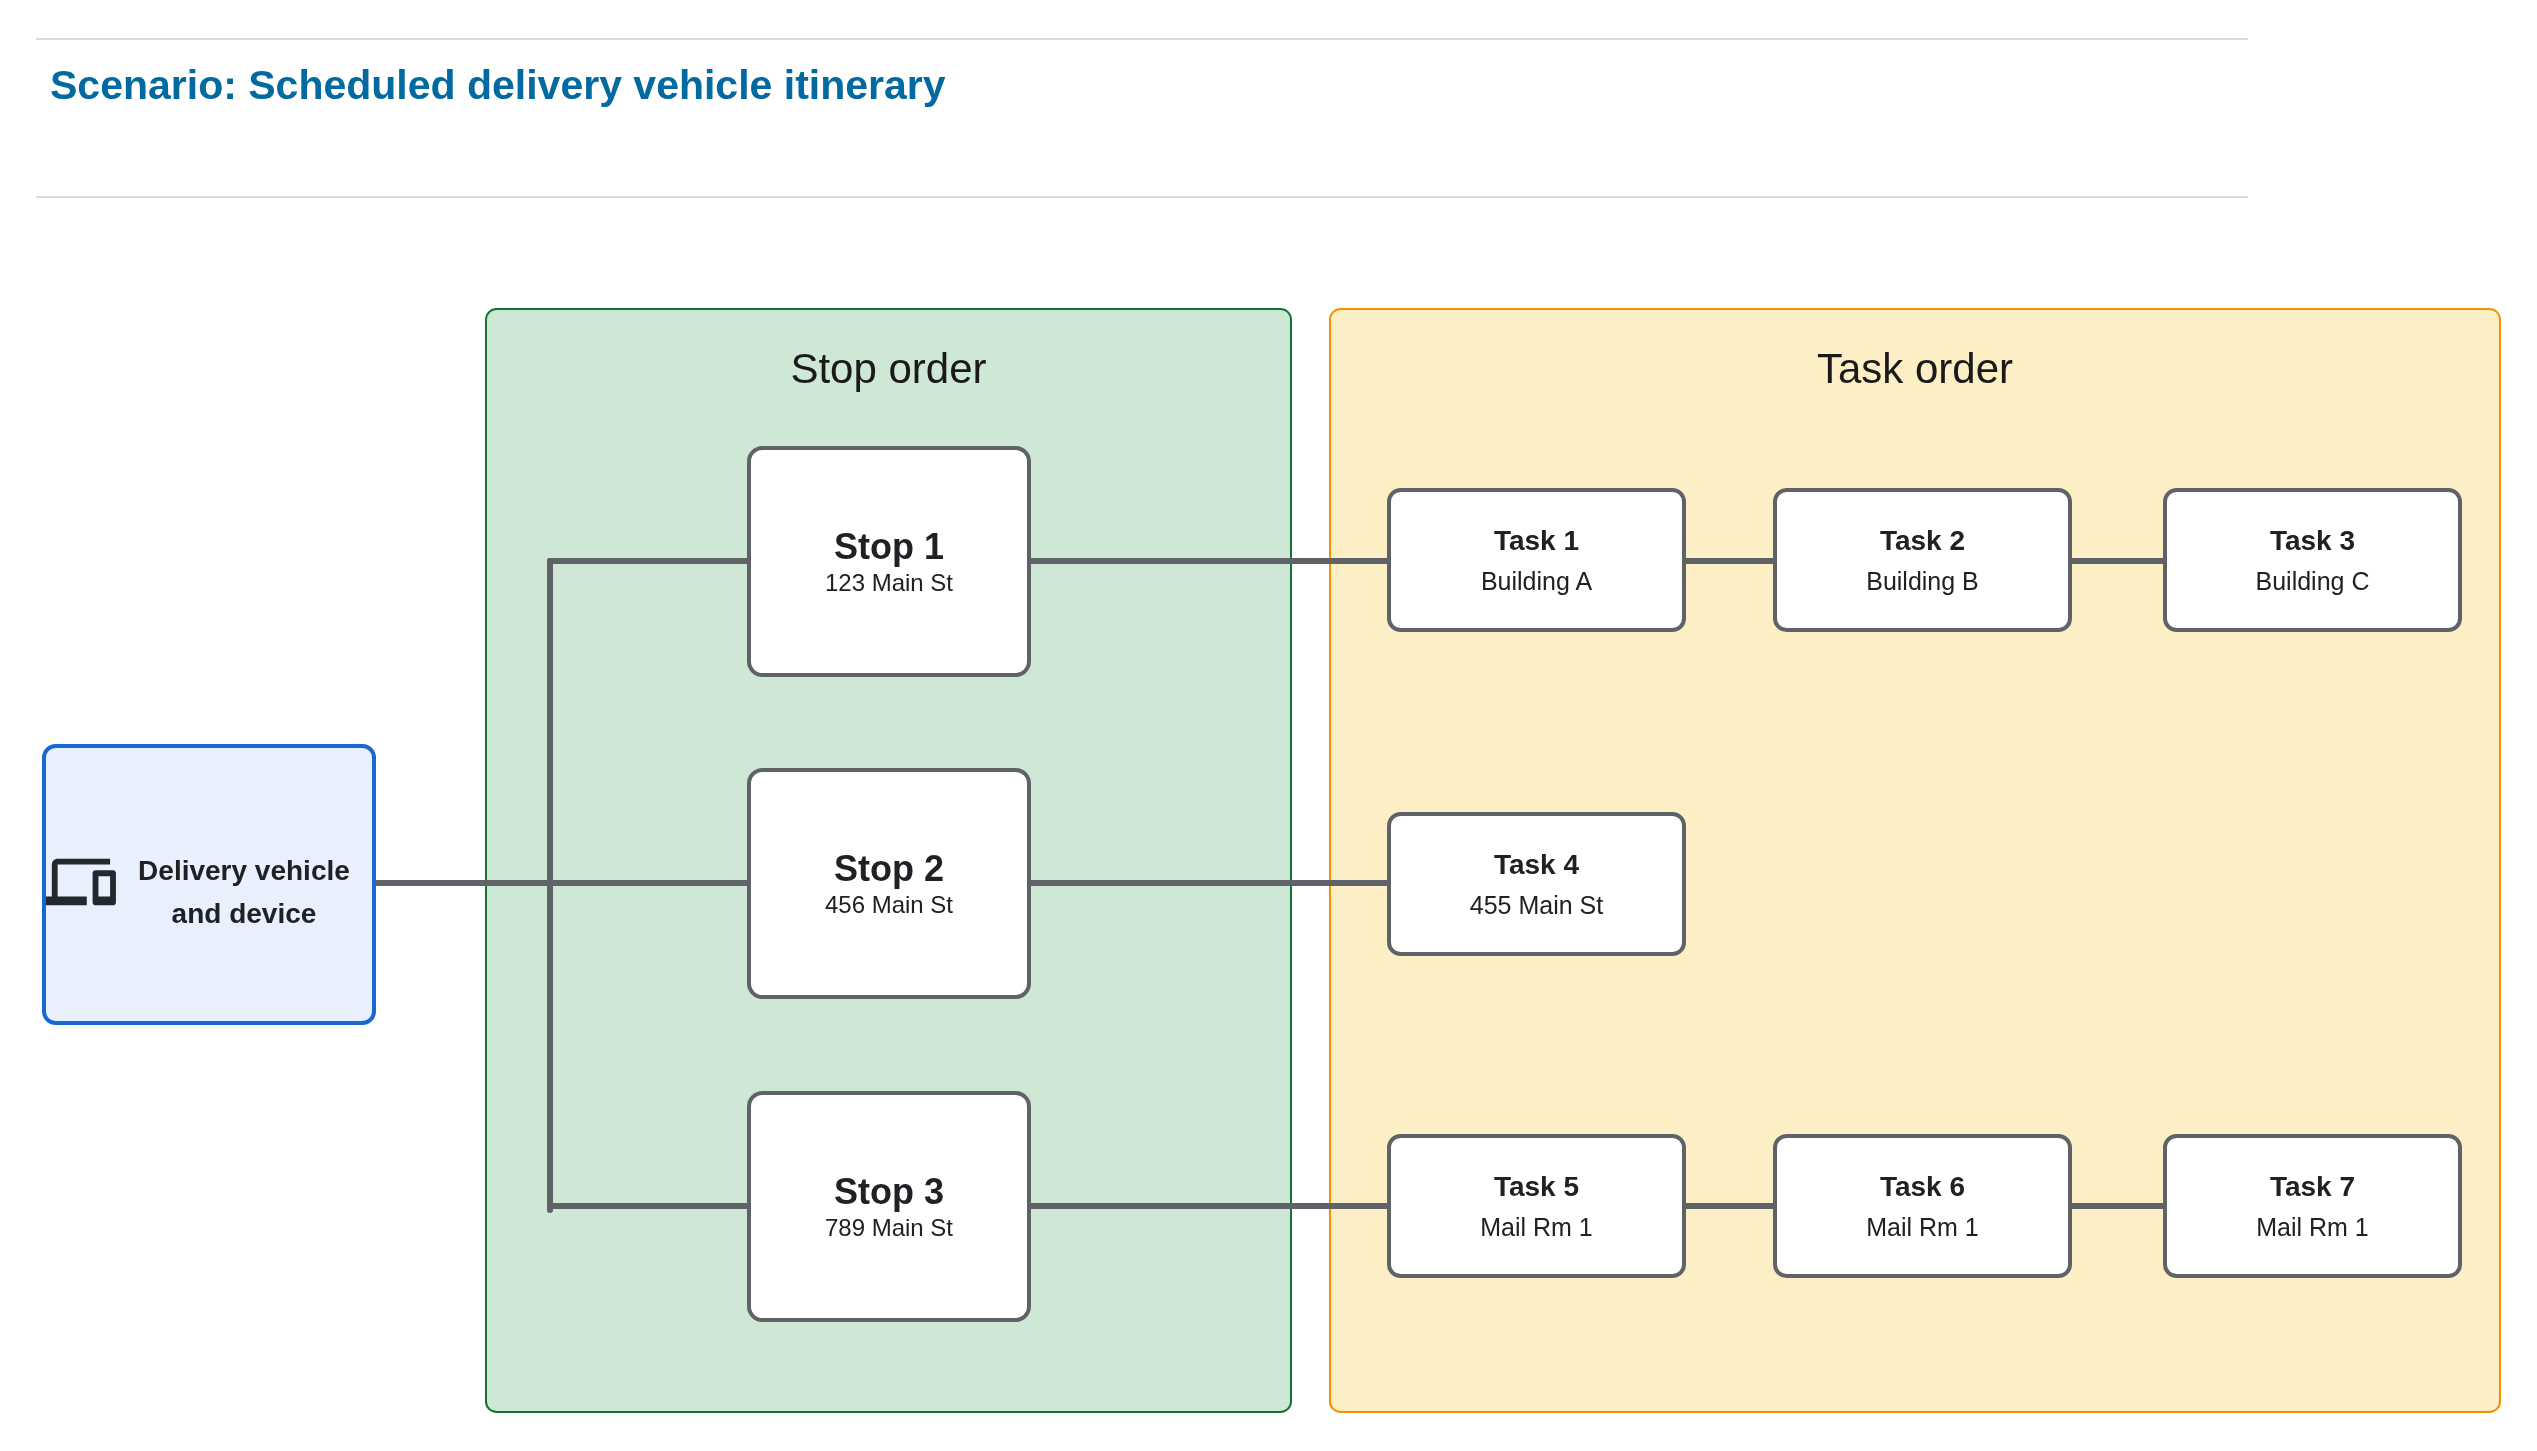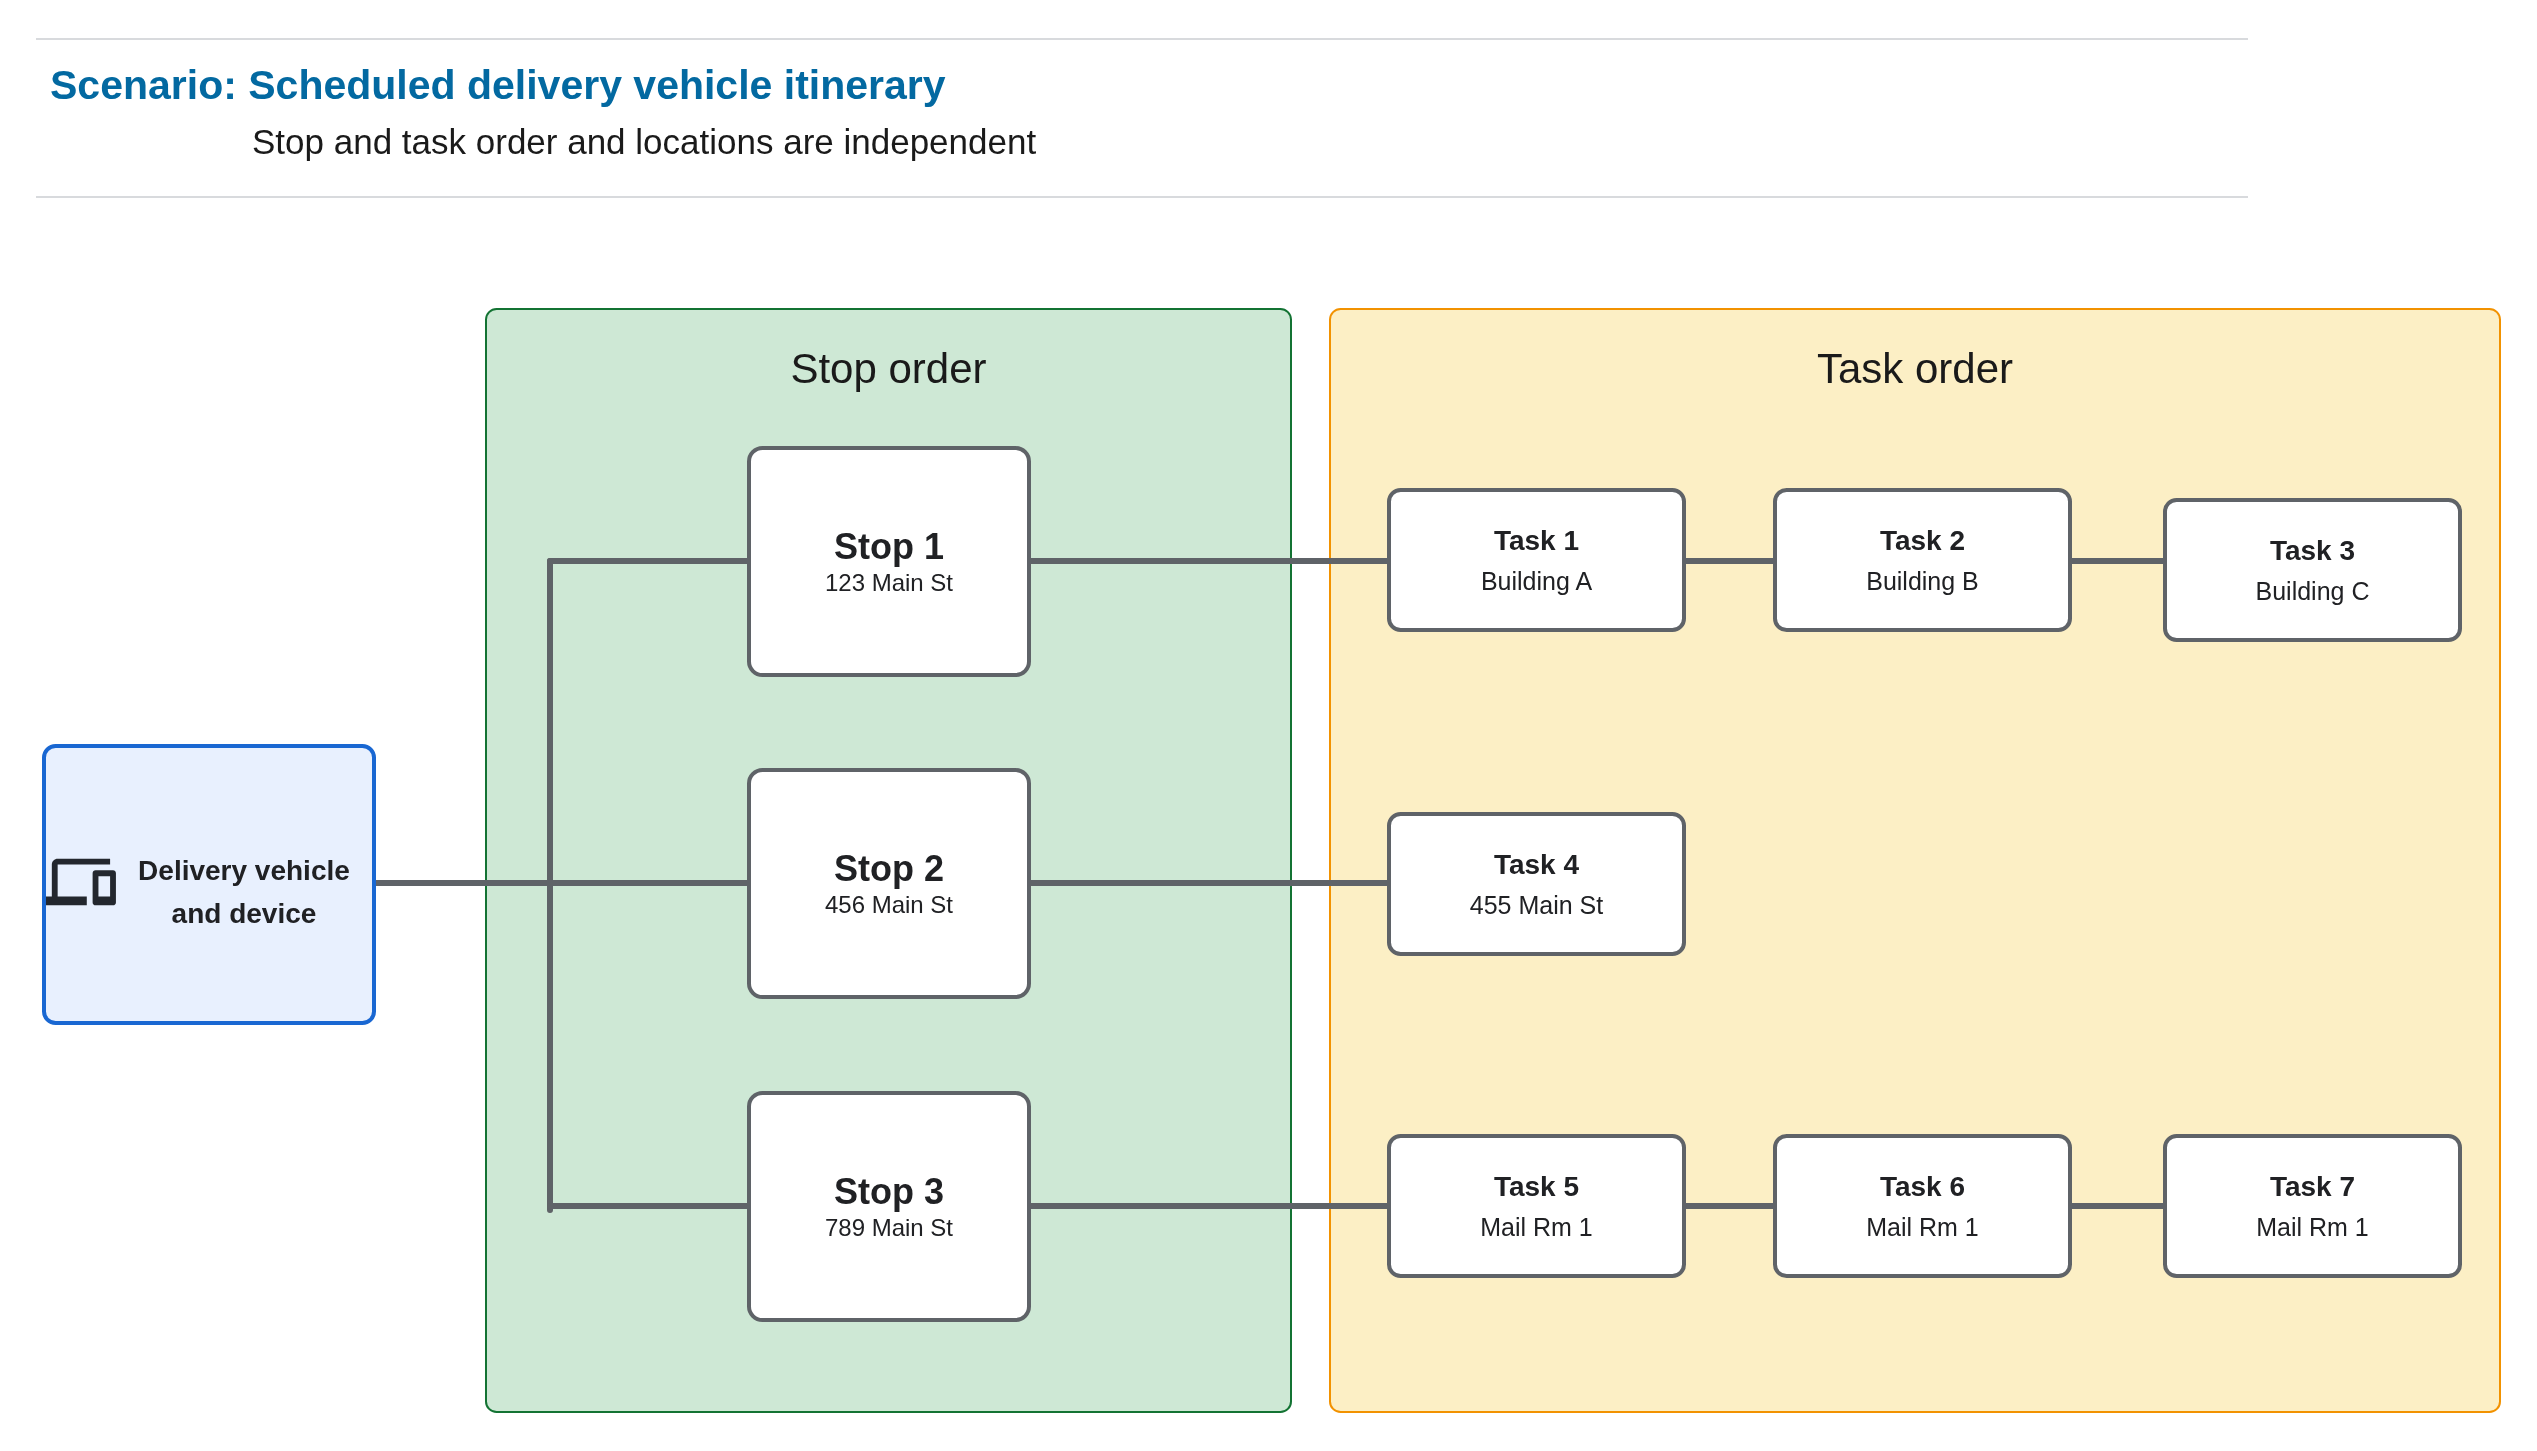--- a/index.html
+++ b/index.html
@@ -42,21 +42,20 @@
   .vehicle .icon{width:74px;height:74px;margin-top:-5.8px;}
   .vehicle .label{width:271px;text-align:center;font-size:28px;font-weight:bold;line-height:1.55;color:#202124;margin-top:15.5px;}
 </style>
 </head>
 <body>
 
 <div class="canvas">
 
   <div class="rule top"></div>
   <div class="hdr-title">Scenario: Scheduled delivery vehicle itinerary</div>
-  <div class="hdr-sub">Stop and task order and locations are independent</div>
   <div class="rule bottom"></div>
 
   <div class="group stops">
     <div class="group-title">Stop order</div>
   </div>
   <div class="group tasks">
     <div class="group-title">Task order</div>
   </div>
 
   <div class="line v" style="left:547px;top:558px;height:655px;"></div>
@@ -85,21 +84,21 @@
   </div>
 
   <div class="node task-node" style="left:1387px;top:488px;">
     <div class="node-title">Task 1</div>
     <div class="node-sub">Building A</div>
   </div>
   <div class="node task-node" style="left:1773px;top:488px;">
     <div class="node-title">Task 2</div>
     <div class="node-sub">Building B</div>
   </div>
-  <div class="node task-node" style="left:2163px;top:488px;margin-top:10px;">
+  <div class="node task-node" style="left:2163px;top:488px;">
     <div class="node-title">Task 3</div>
     <div class="node-sub">Building C</div>
   </div>
 
   <div class="node task-node" style="left:1387px;top:812px;">
     <div class="node-title">Task 4</div>
     <div class="node-sub">455 Main St</div>
   </div>
 
   <div class="node task-node" style="left:1387px;top:1134px;">

